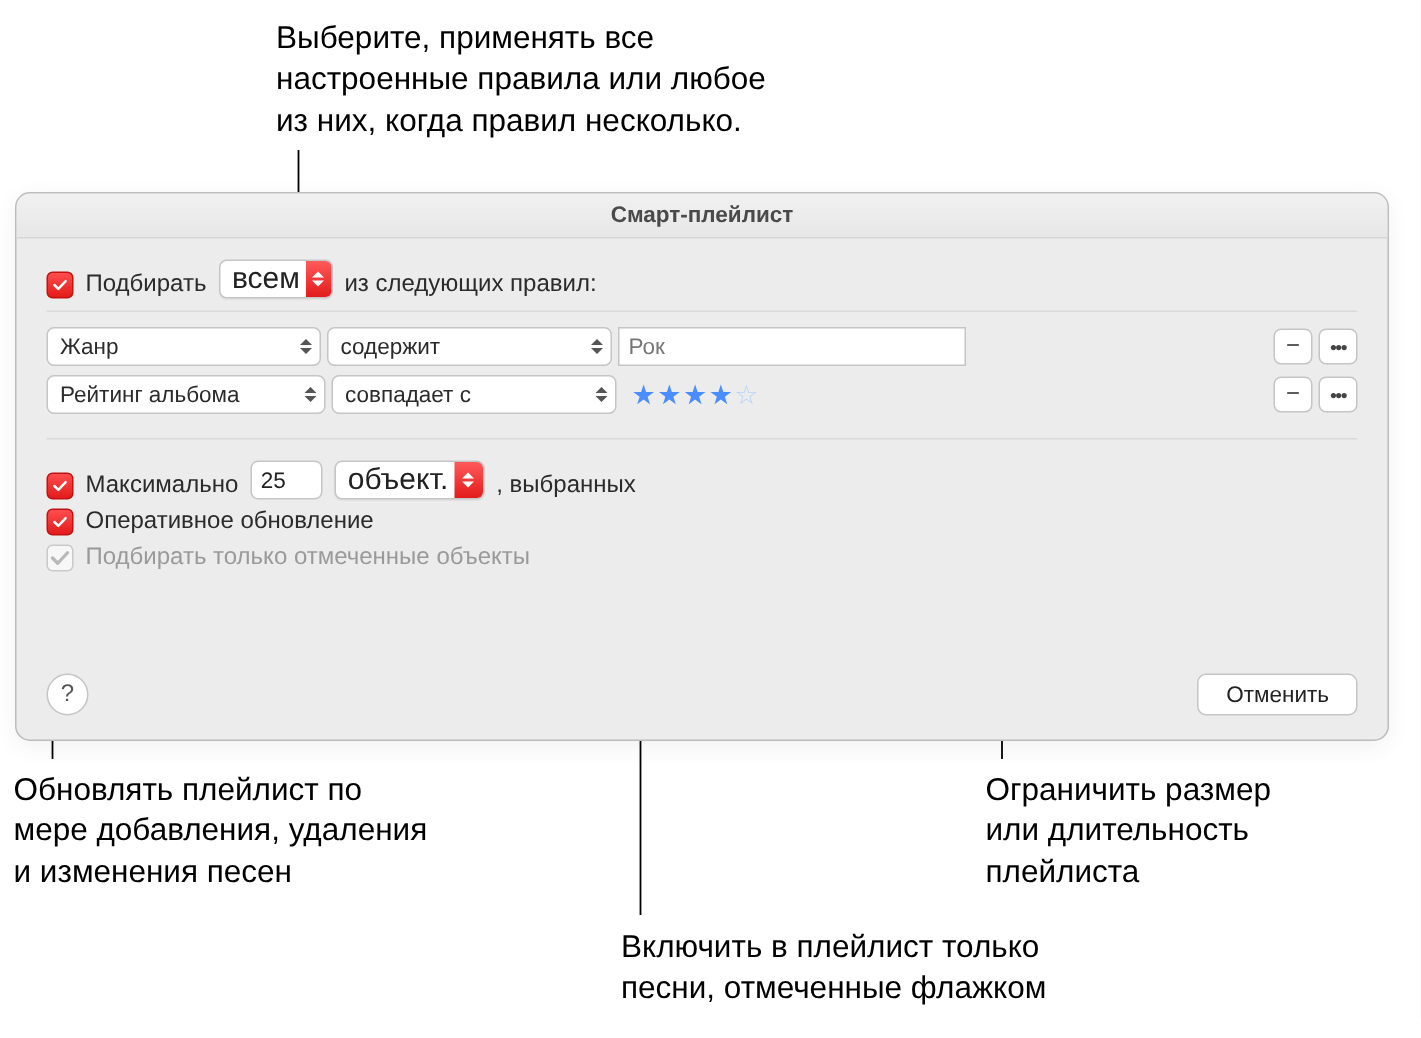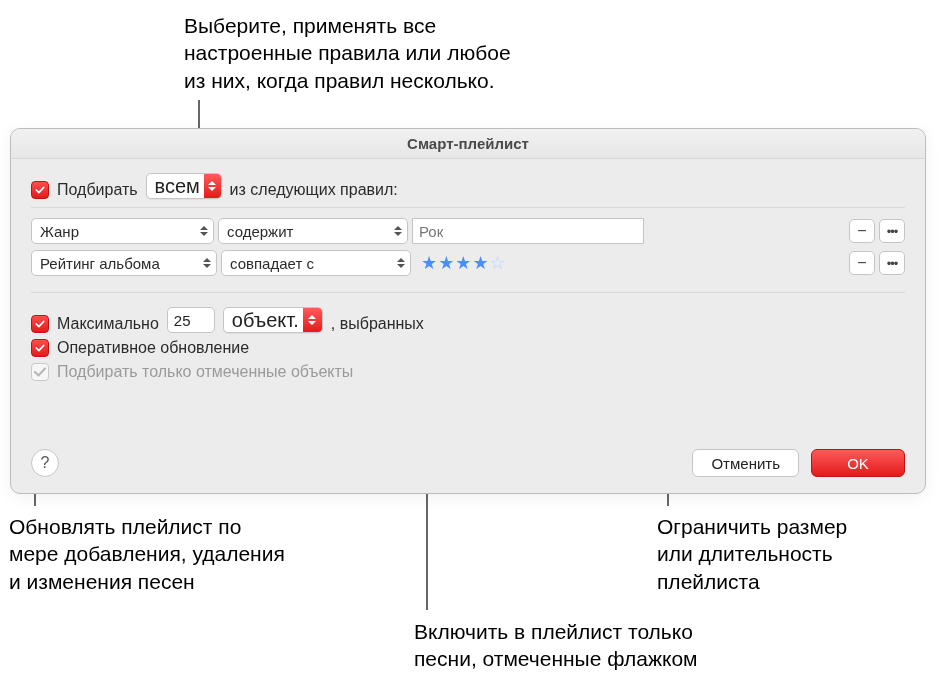--- a/index.html
+++ b/index.html
@@ -296,17 +296,16 @@
       </span>
       <span class="lbl disabled">Подбирать только отмеченные объекты</span>
     </div>
 
   </div>
 
   <div class="footer">
     <span class="help-btn">?</span>
     <span class="push"></span>
     <span class="btn">Отменить</span>
-    <span class="btn primary">OK</span>
   </div>
 </div>
 
 </div>
 
 </body></html>

